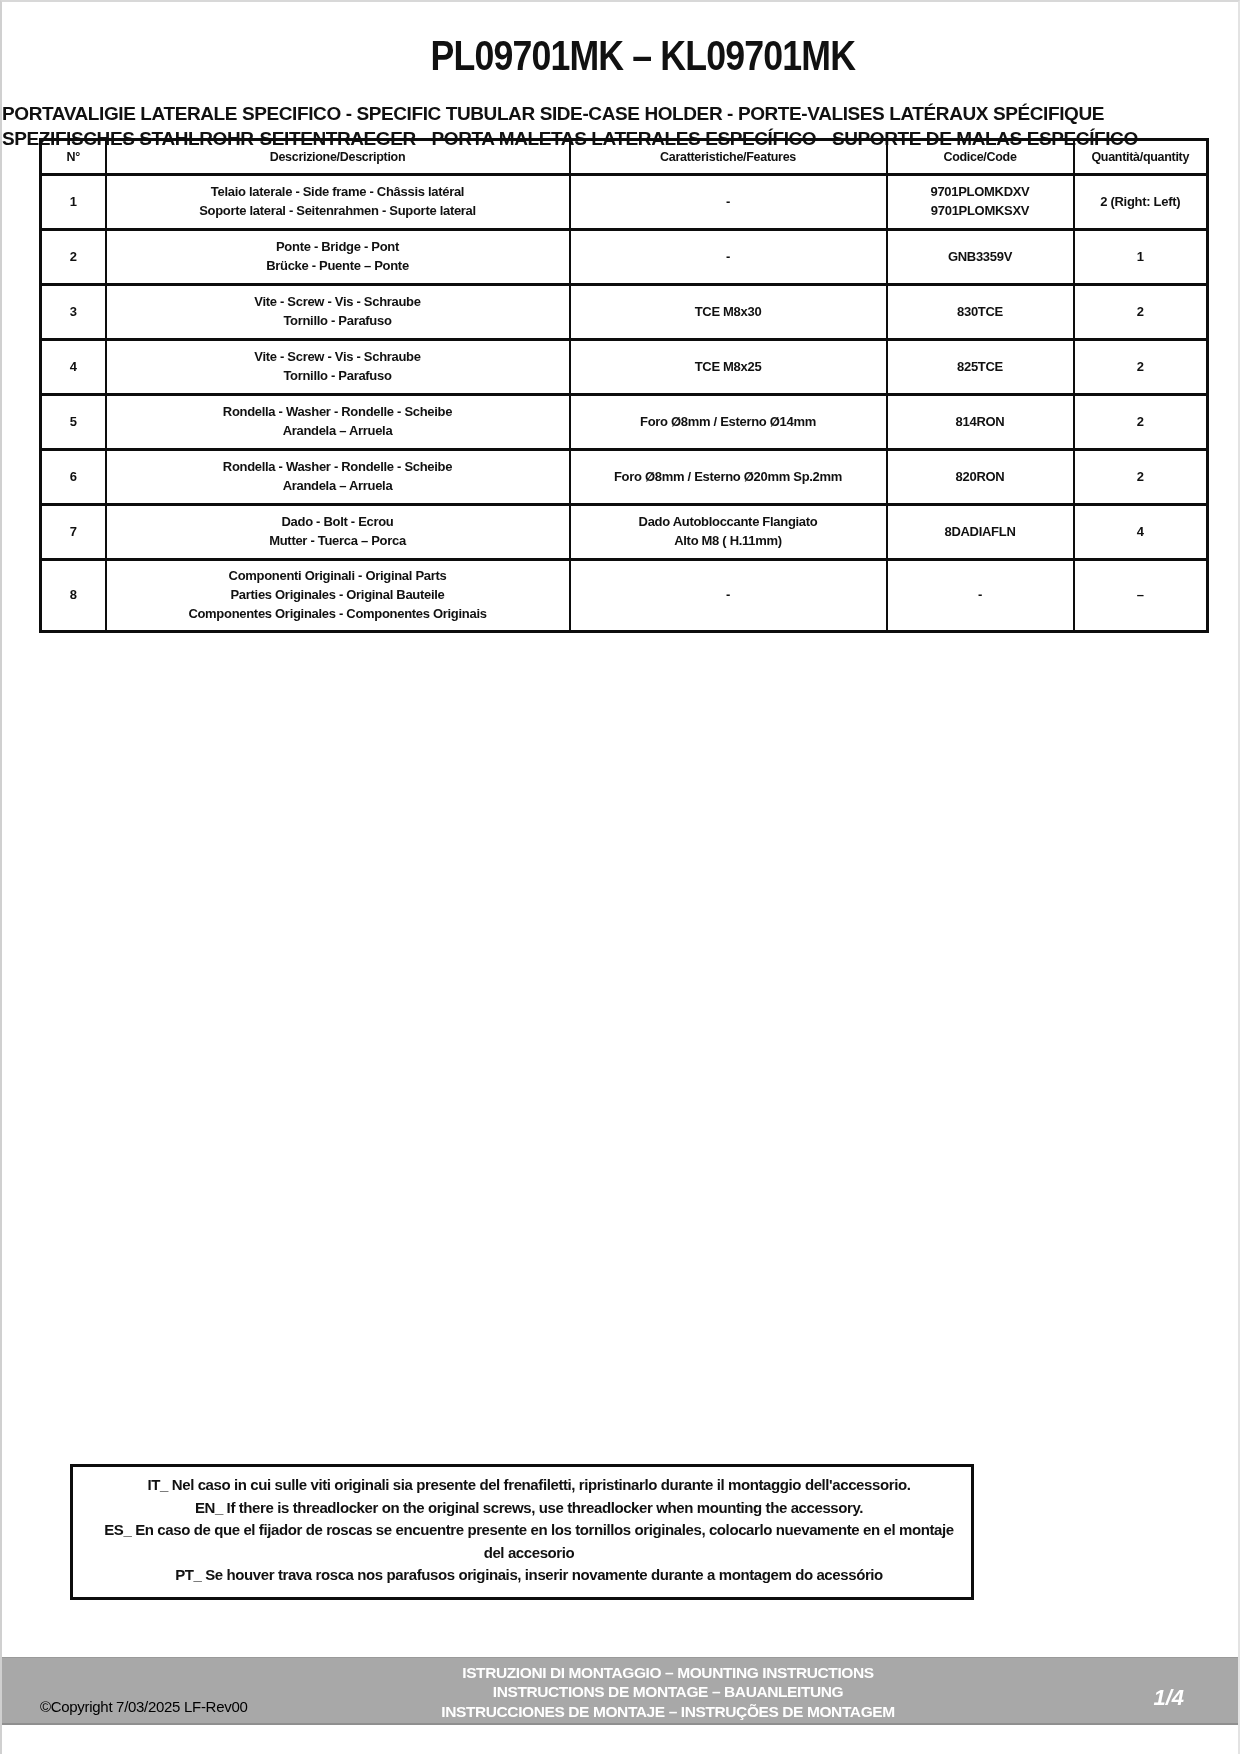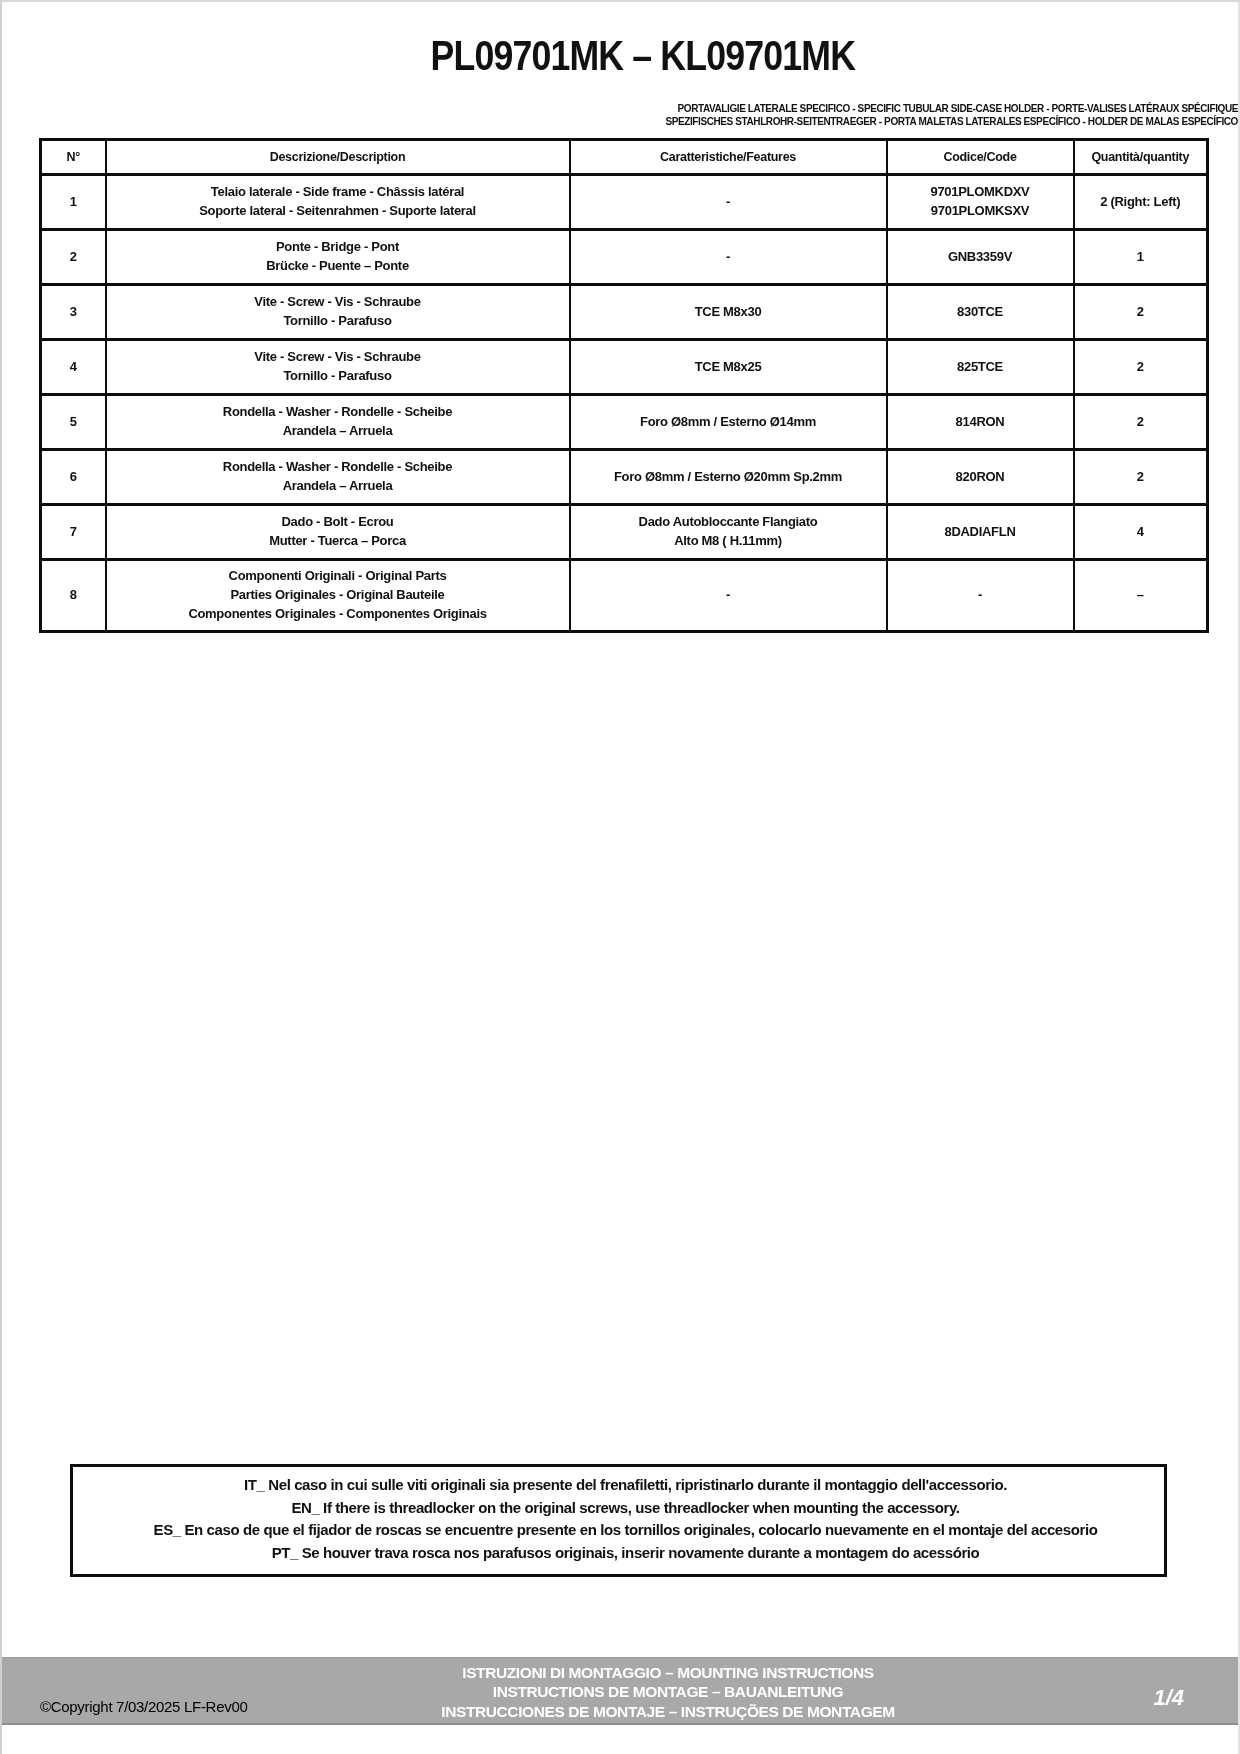--- a/index.html
+++ b/index.html
@@ -21,21 +21,21 @@
   .doc-title {
     position: absolute; top: 30px; left: 0; width: 100%;
     text-align: center;
     font-size: 42px; font-weight: bold;
     letter-spacing: -1px;
     padding-left: 45px;
   }
   .doc-title span { display: inline-block; transform: scaleX(0.85); transform-origin: center; }
   .doc-subtitles {
     position: absolute; top: 100px; left: 0; width: 100%;
-    text-align: right; font-weight: bold; font-size: 10px;
+    text-align: left; font-weight: bold; font-size: 19px;
     line-height: 1.3; letter-spacing: -0.4px;
   }
   
   table.parts {
     position: absolute; top: 136px; left: 37px;
     width: 1167px;
     border-collapse: collapse;
     table-layout: fixed;
   }
   table.parts col.c-n    { width: 65px; }
@@ -52,21 +52,21 @@
   }
   table.parts { border: 3px solid #0d0d0d; }
   table.parts tr { border-top: 3px solid #0d0d0d; border-bottom: 3px solid #0d0d0d; }
   table.parts thead th { height: 35px; font-size: 12.5px; }
   table.parts tbody td { height: 55px; font-size: 13px; line-height: 1.45; }
   table.parts tbody tr:last-child td { height: 72px; }
   td.cell-n, td.cell-qty { font-size: 17px; }
   td.cell-qty { font-size: 16px; white-space: nowrap; }
   
   .note-box {
-    position: absolute; top: 1462px; left: 68px; width: 1097px;
+    position: absolute; top: 1462px; left: 68px; width: 904px;
     border: 3px solid #0d0d0d;
     padding: 7px 14px 10px 28px;
     text-align: center; font-weight: bold; font-size: 15px;
     line-height: 1.5; letter-spacing: -0.4px;
   }
   
   .footer-bar {
     position: absolute; top: 1655px; left: 0; width: 100%; height: 68px;
     background: #a8a8a8;
     border-top: 1px solid #9a9a9a;
@@ -91,21 +91,21 @@
 <body>
 
 <div class="page">
 
   <div class="doc-title">
     <span>PL09701MK – KL09701MK</span>
   </div>
 
   <div class="doc-subtitles">
     <div>PORTAVALIGIE LATERALE SPECIFICO  -  SPECIFIC TUBULAR SIDE-CASE HOLDER  - PORTE-VALISES LATÉRAUX SPÉCIFIQUE</div>
-    <div>SPEZIFISCHES STAHLROHR-SEITENTRAEGER - PORTA MALETAS LATERALES ESPECÍFICO - HOLDER DE MALAS ESPECÍFICO</div>
+    <div>SPEZIFISCHES STAHLROHR-SEITENTRAEGER - PORTA MALETAS LATERALES ESPECÍFICO - SUPORTE DE MALAS ESPECÍFICO</div>
   </div>
 
   <table class="parts">
     <colgroup>
       <col class="c-n">
         <col class="c-desc">
         <col class="c-feat">
         <col class="c-code">
         <col class="c-qty">
     </colgroup>

